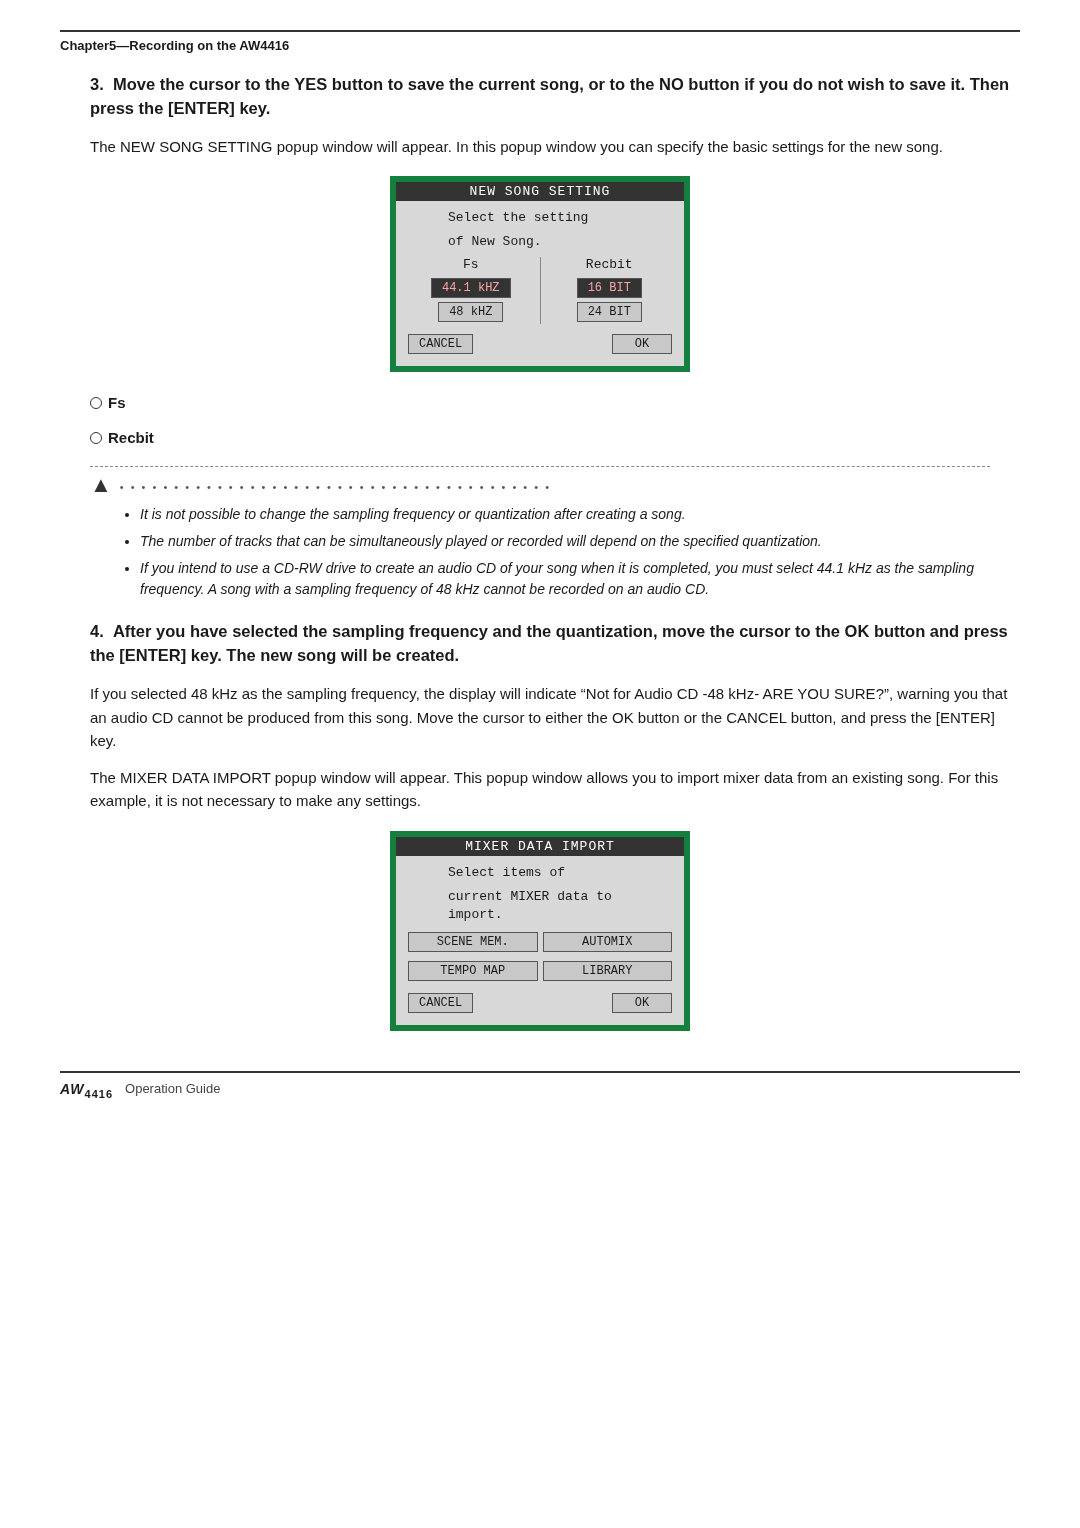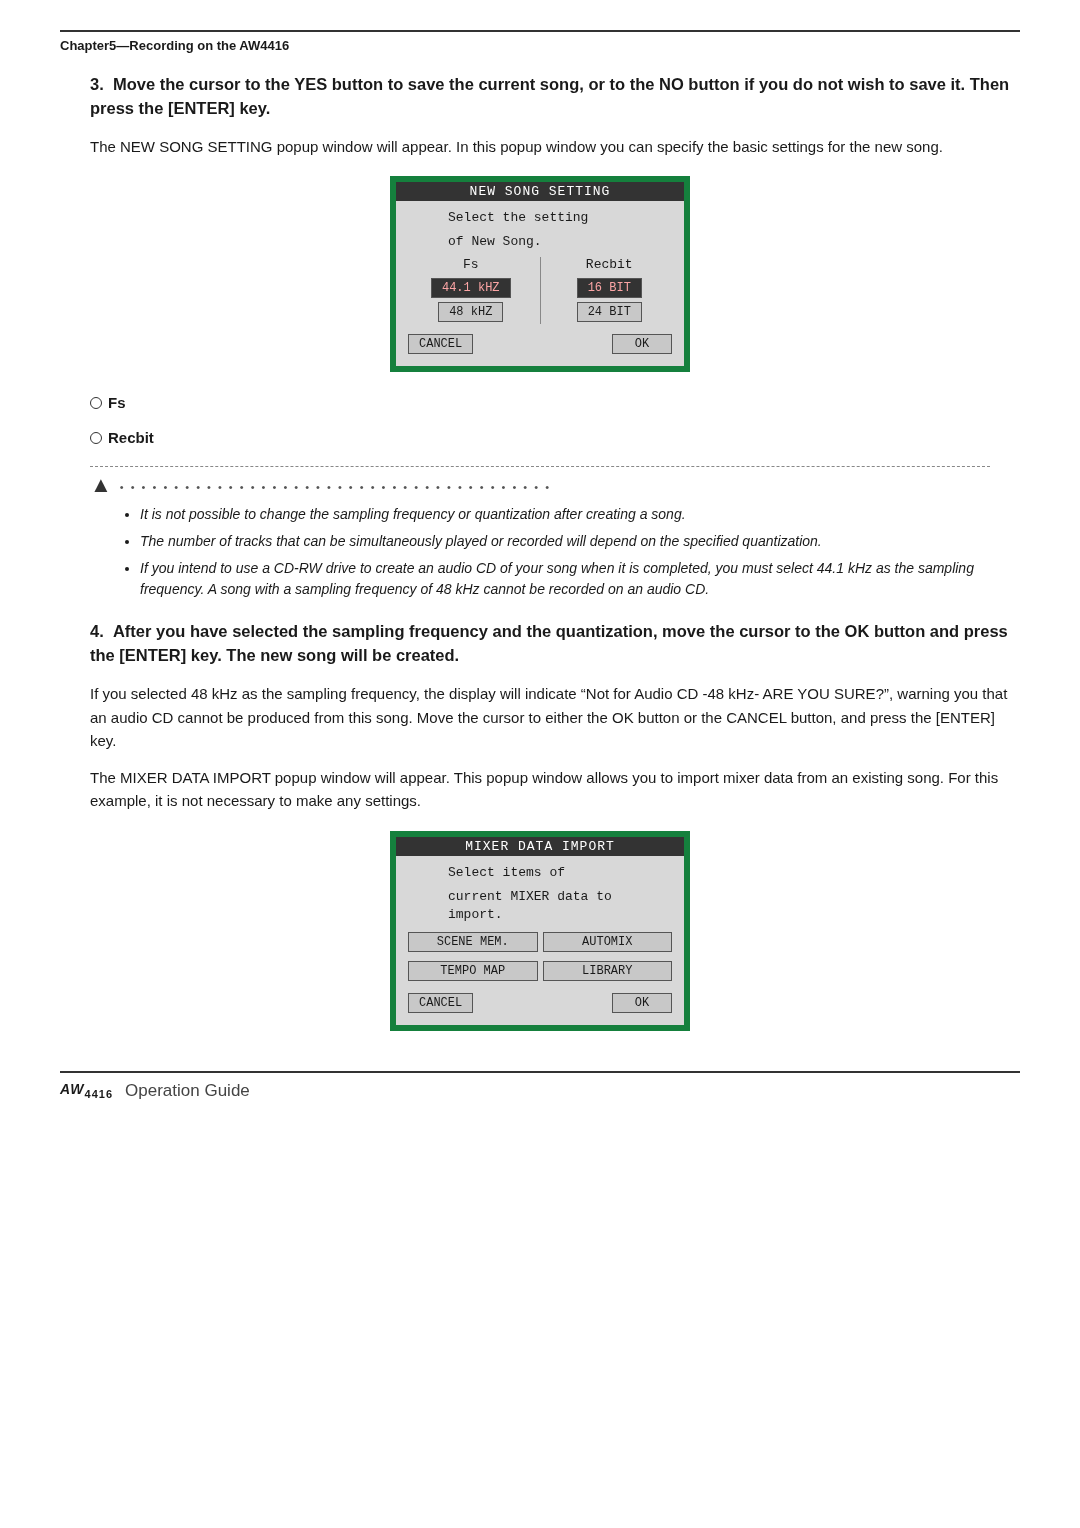--- a/index.html
+++ b/index.html
@@ -219,21 +219,21 @@
     }
 
     .footer-logo {
       font-size: 14px;
       font-weight: bold;
       font-family: Arial, Helvetica, sans-serif;
       letter-spacing: 1px;
     }
 
     .footer-text {
-      font-size: 17px;
+      font-size: 13px;
       color: #444;
     }
 
     
     .screen-btn-grid {
       display: grid;
       grid-template-columns: 1fr 1fr;
       gap: 5px;
       margin-bottom: 6px;
     }

